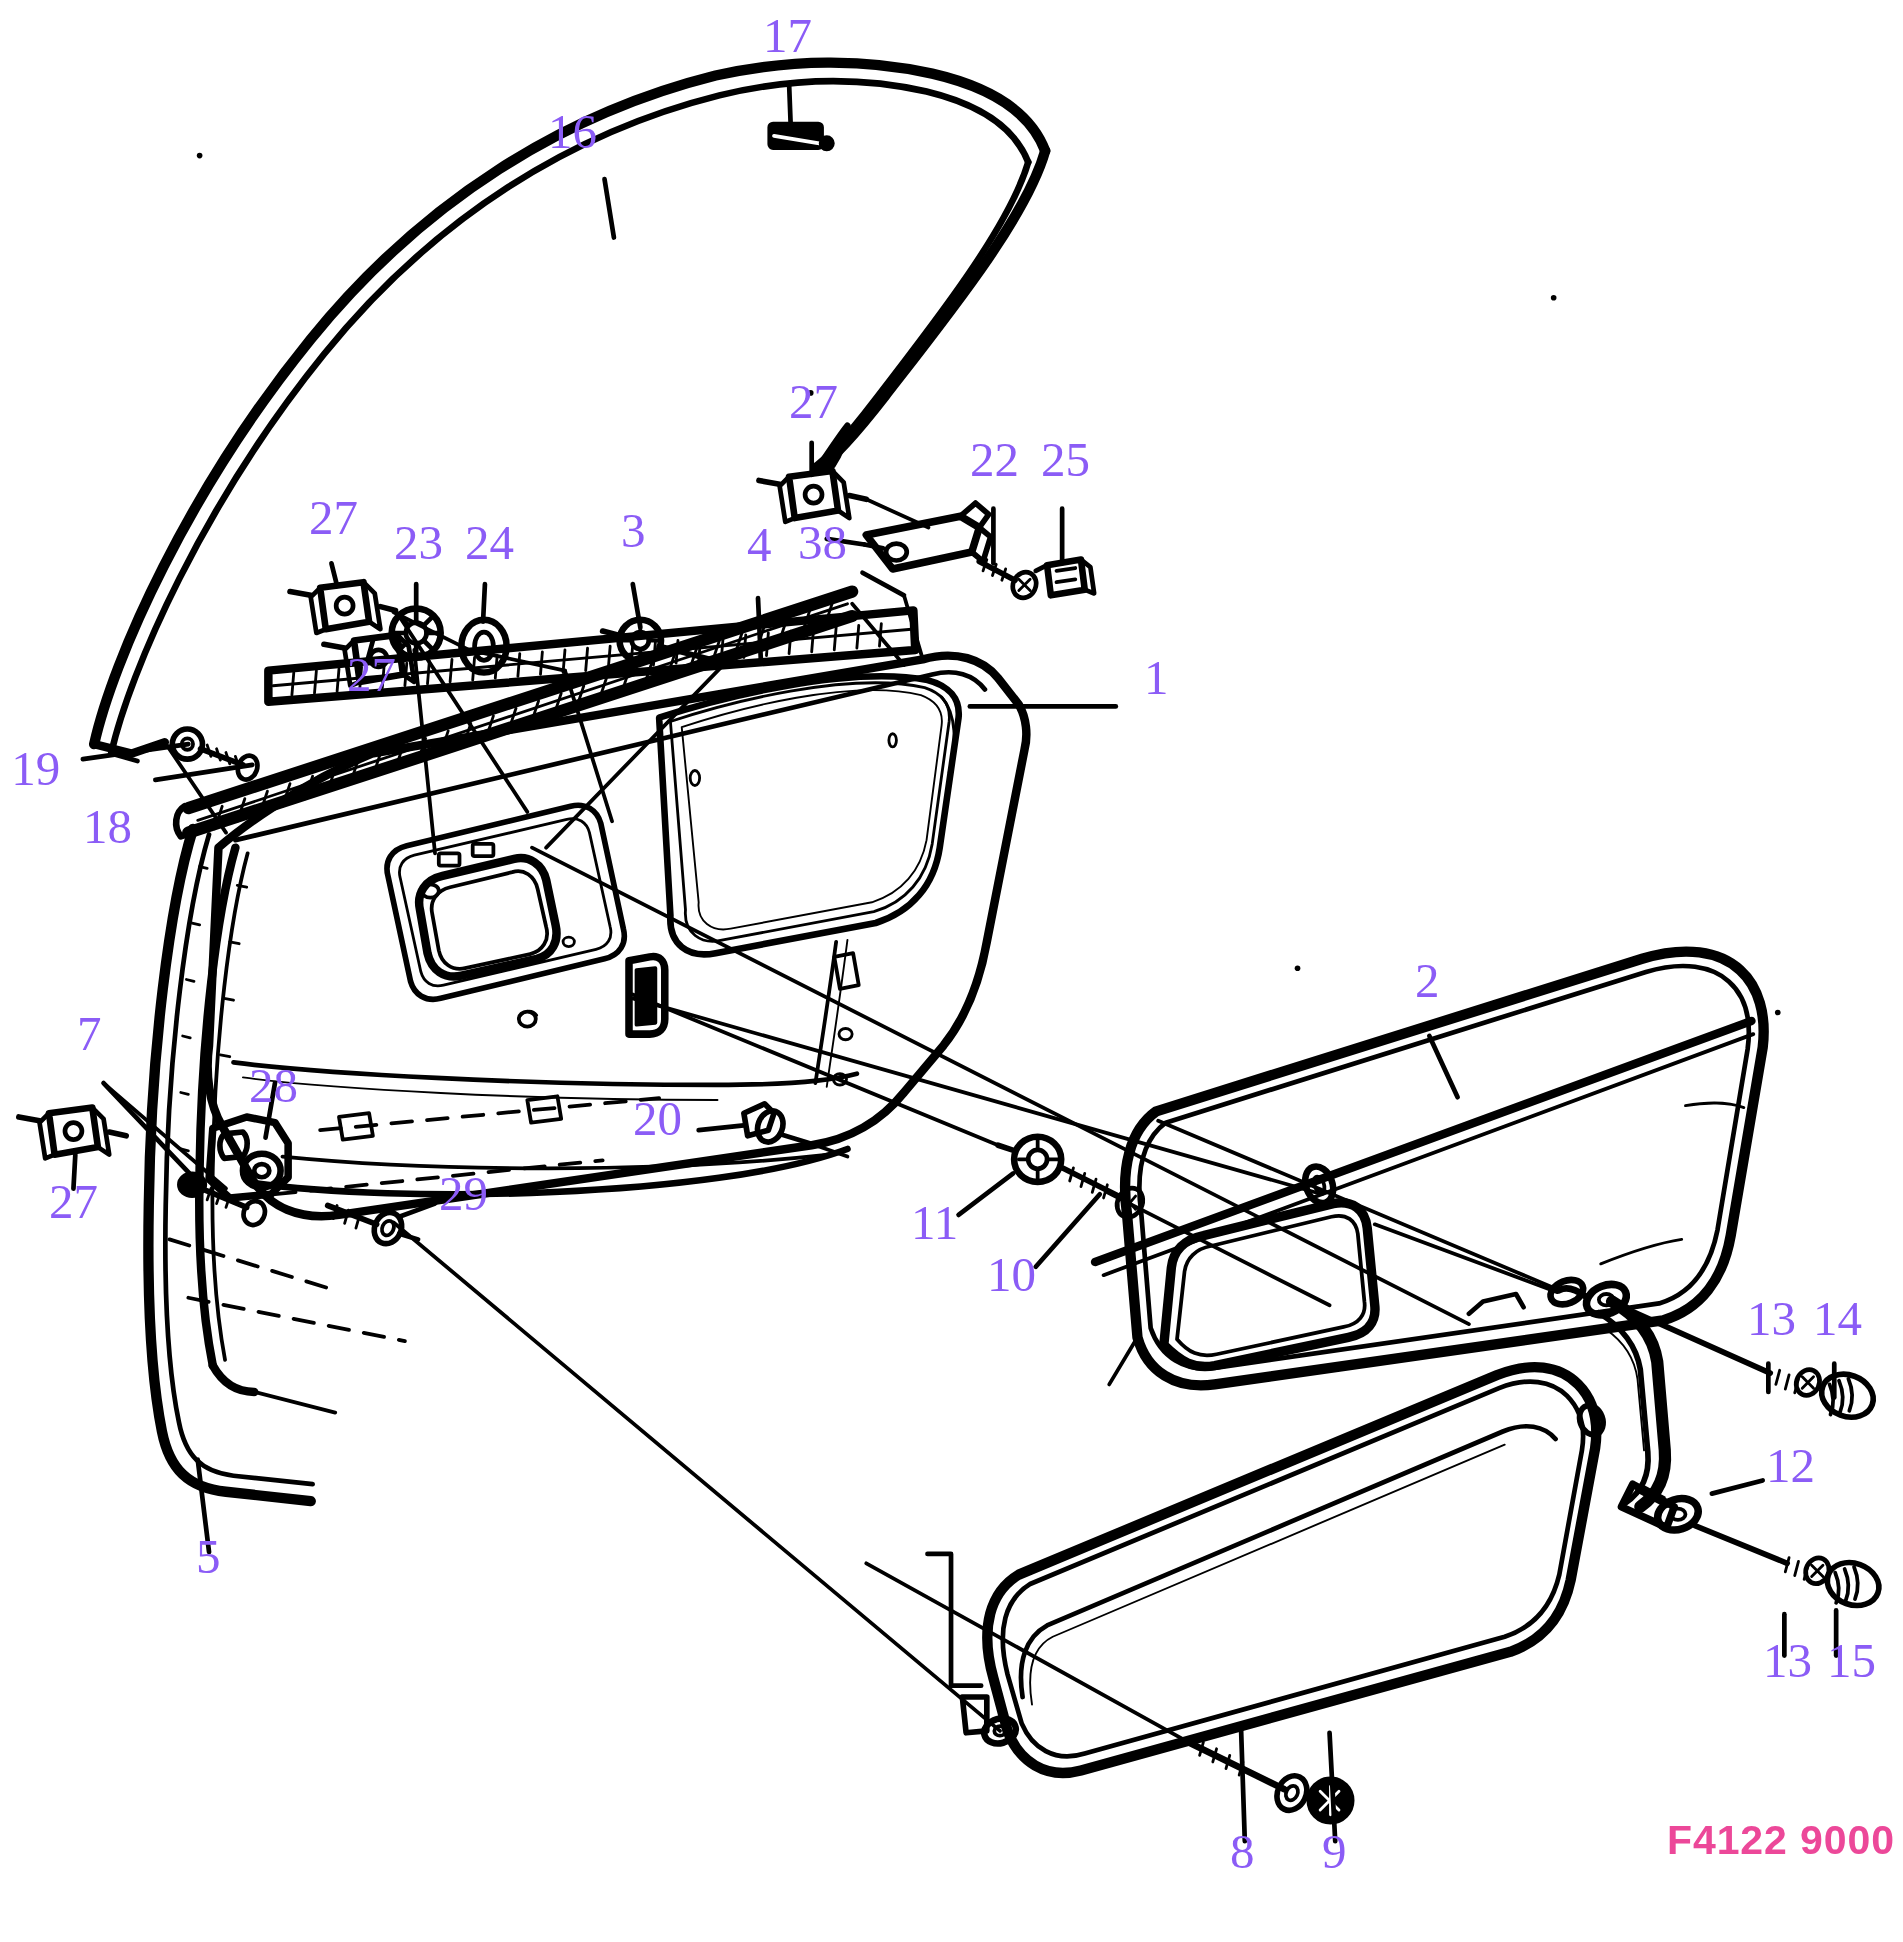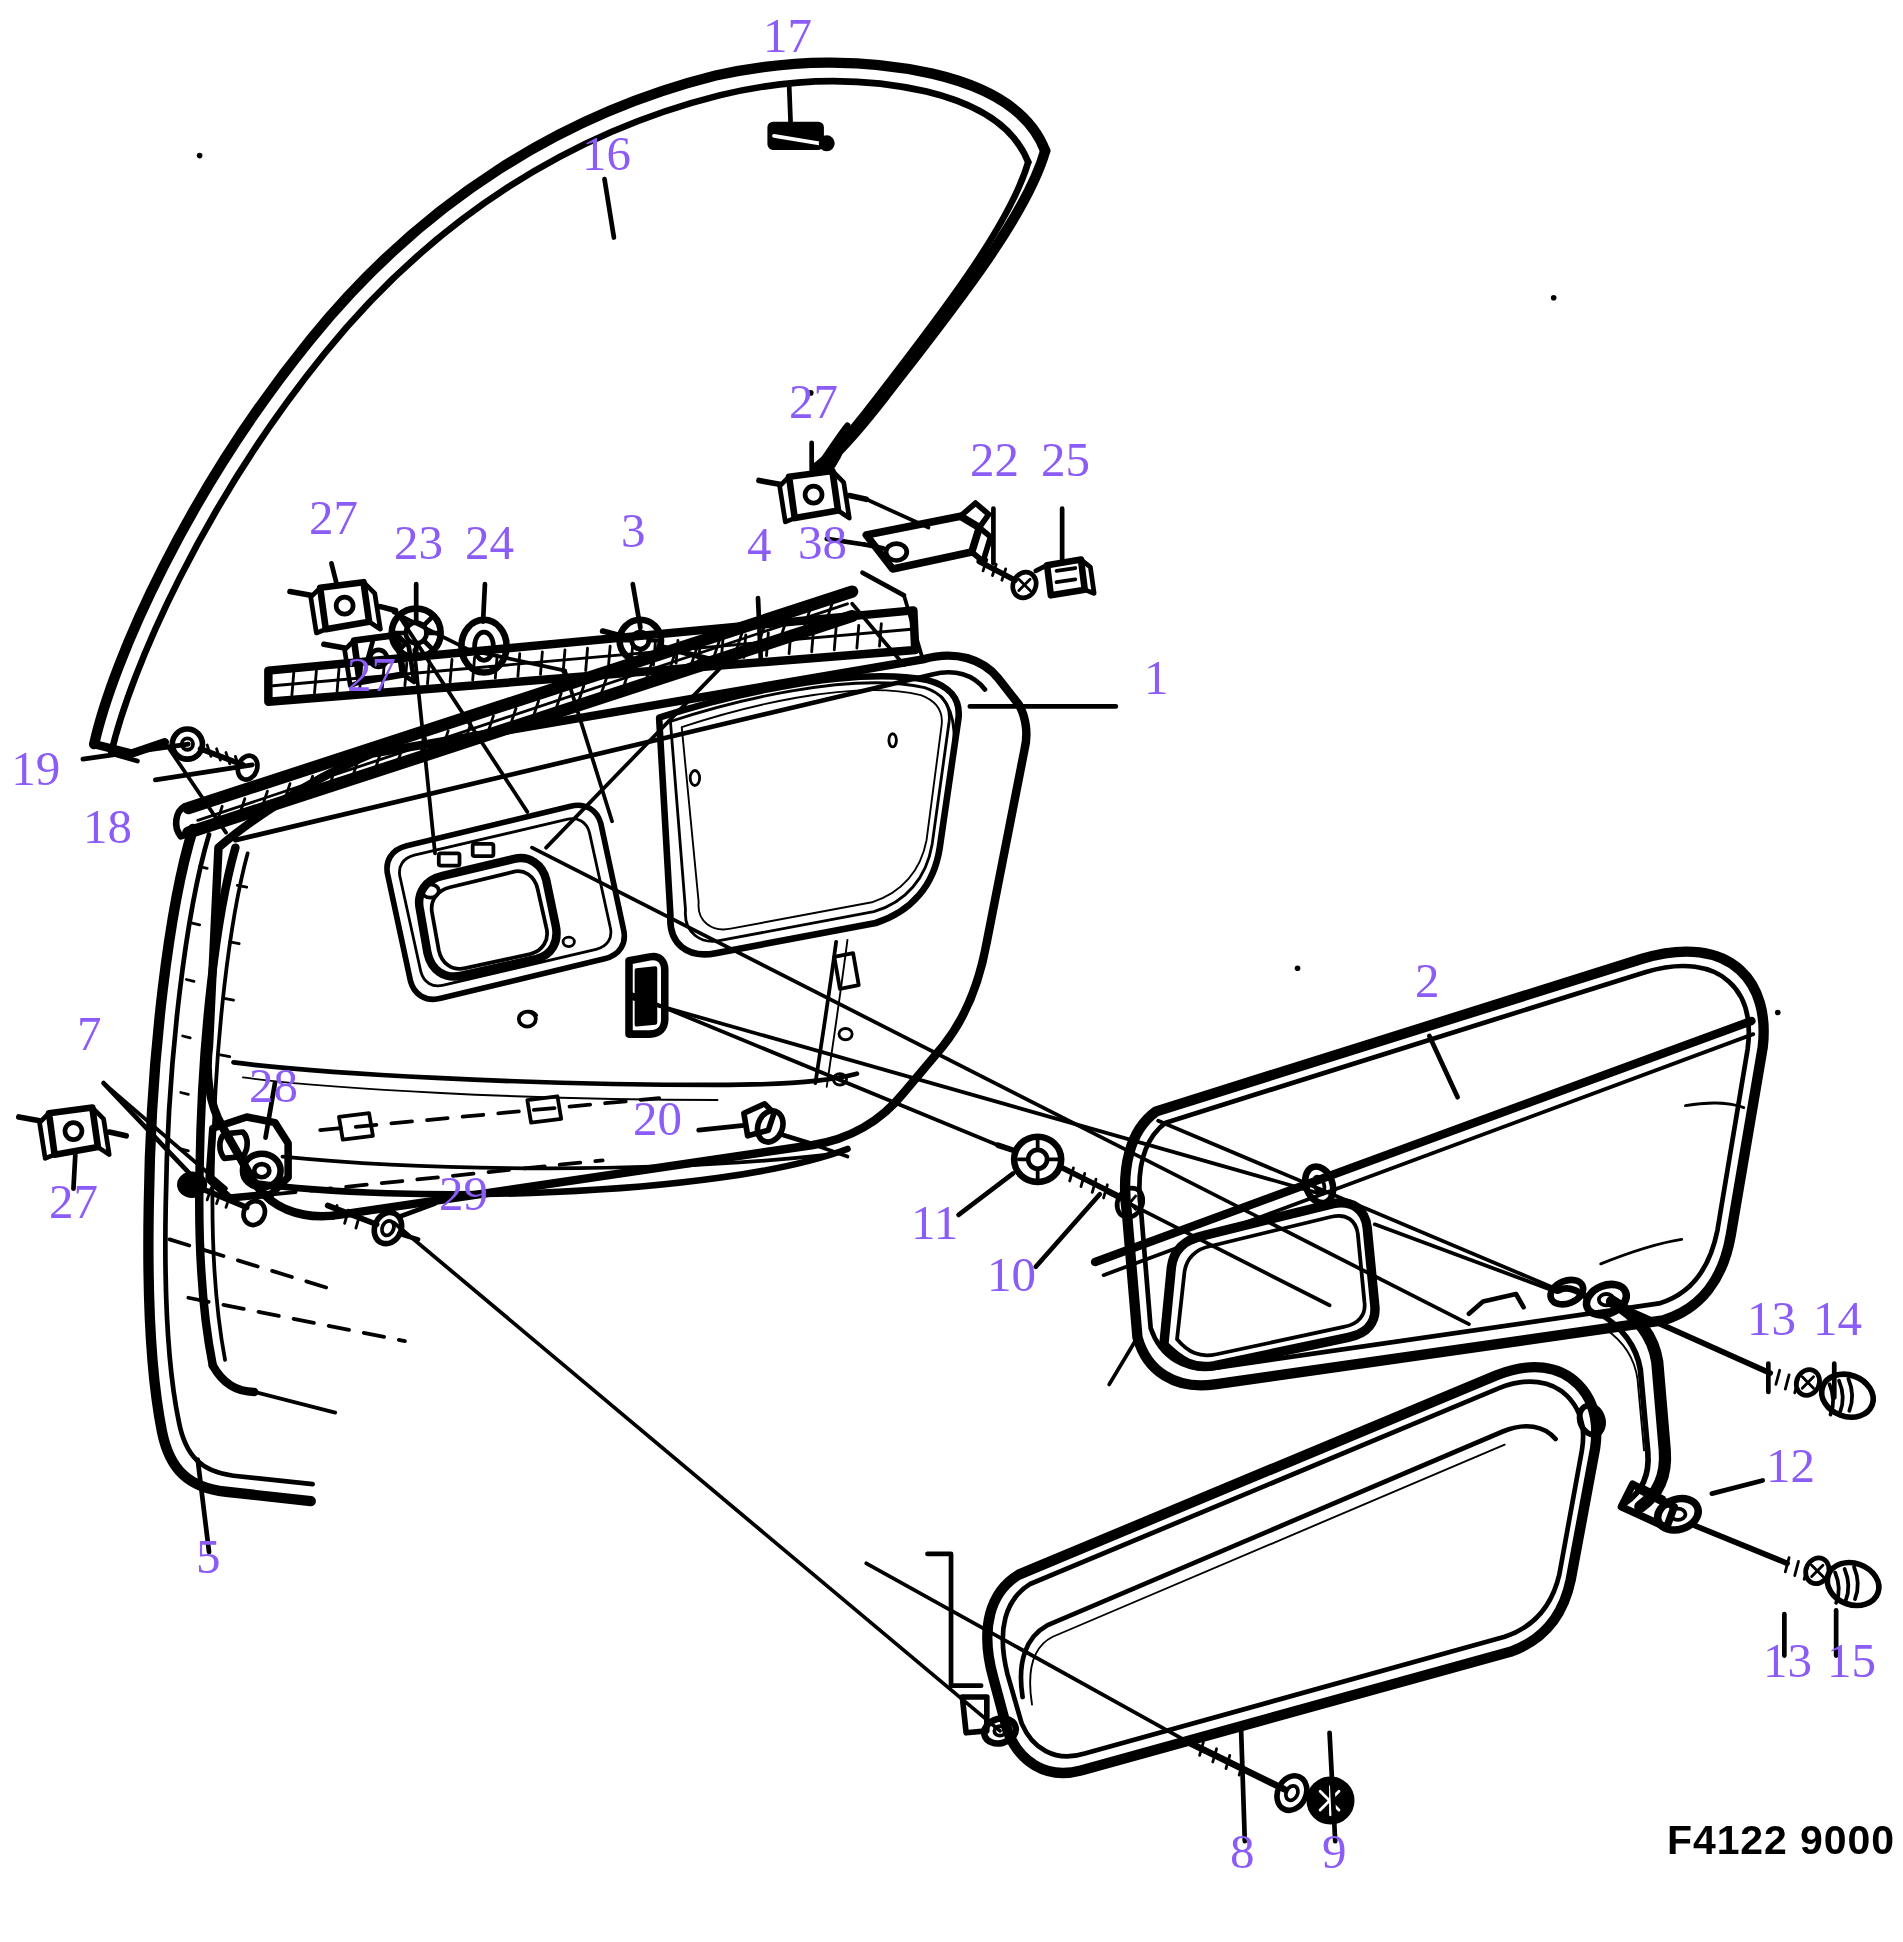--- a/index.html
+++ b/index.html
@@ -15,21 +15,21 @@
     color:#8b5cf6;
     line-height:1;
     white-space:nowrap;
     user-select:none;
   }
   #fignum{
     position:absolute;
     font-family:"Liberation Sans",sans-serif;
     font-size:41px;
     font-weight:700;
-    color:#000000;
+    color:#ec4899;
     letter-spacing:0.9px;
     white-space:nowrap;
   }
 </style>
 </head>
 <body>
 
 <div id="stage">
 
   <svg viewBox="0 0 2021 2063" xmlns="http://www.w3.org/2000/svg" fill="none" stroke="#000" stroke-linecap="round" stroke-linejoin="round">
@@ -644,21 +644,21 @@
   <div class="callout" style="left:77px;   top:1009px;">7</div>
   <div class="callout" style="left:1230px; top:1827px;">8</div>
   <div class="callout" style="left:1322px; top:1827px;">9</div>
   <div class="callout" style="left:987px; top:1250px;">10</div>
   <div class="callout" style="left:911px;  top:1198px;">11</div>
   <div class="callout" style="left:1766px; top:1441px;text-align:center;">12</div>
   <div class="callout" style="left:1747px; top:1294px;">13</div>
   <div class="callout" style="left:1763px; top:1636px;">13</div>
   <div class="callout" style="left:1813px; top:1294px;">14</div>
   <div class="callout" style="left:1827px; top:1636px;">15</div>
-  <div class="callout" style="left:582px;  top:107px;margin-top:22px;">16</div>
+  <div class="callout" style="left:548px;  top:107px;">16</div>
   <div class="callout" style="left:763px;  top:11.3px;">17</div>
   <div class="callout" style="left:83px;   top:802px;">18</div>
   <div class="callout" style="left:11.3px;   top:744px;">19</div>
   <div class="callout" style="left:633px;  top:1094px;">20</div>
   <div class="callout" style="left:798px;  top:518px;">38</div>
   <div class="callout" style="left:970px; top:435px;">22</div>
   <div class="callout" style="left:394px;  top:518px;">23</div>
   <div class="callout" style="left:465px;  top:518px;">24</div>
   <div class="callout" style="left:1041px; top:435px;">25</div>
   <div class="callout" style="left:309px;  top:493px;">27</div>

